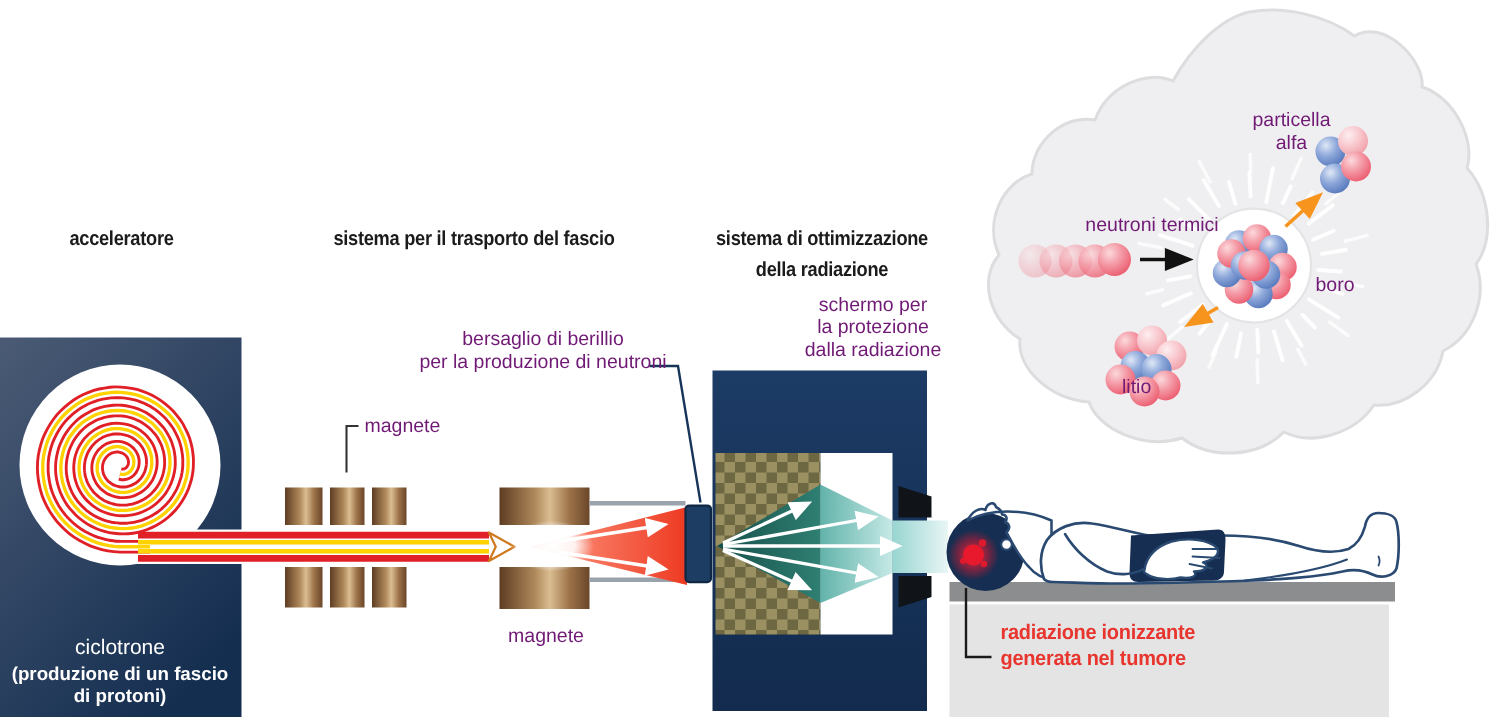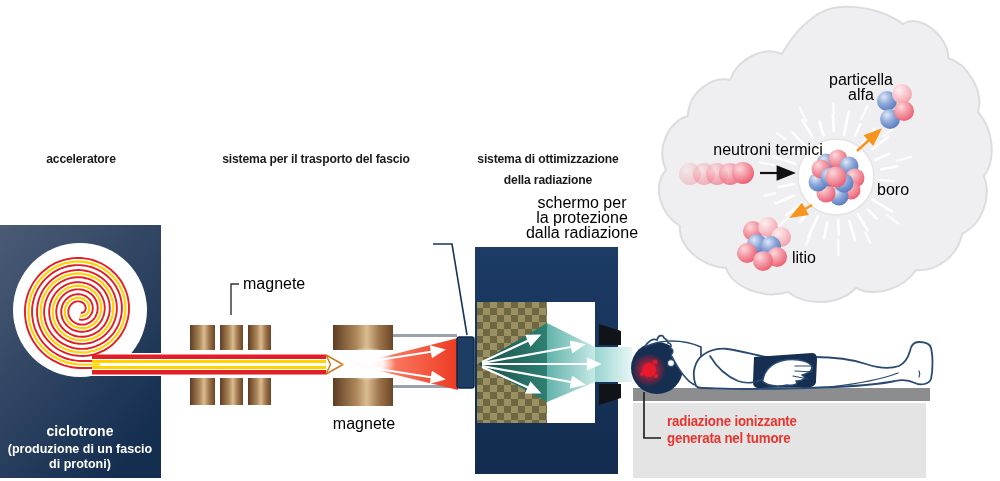--- a/index.html
+++ b/index.html
@@ -1,24 +1,24 @@
 <!DOCTYPE html>
 <html><head>
 <meta charset="utf-8">
 <style>
   html,body{margin:0;padding:0;background:#fff;}
   .stage{position:relative;width:1000px;height:481px;background:#ffffff;overflow:hidden;
          font-family:"Liberation Sans",sans-serif;}
   .stage svg.diagram{position:absolute;left:0;top:0;}
-  .lbl{position:absolute;font-size:16px;line-height:15px;color:#000000;white-space:pre-line;}
+  .lbl{position:absolute;font-size:13px;line-height:15px;color:#701a75;white-space:pre-line;}
   .ctr{transform:translateX(-50%);text-align:center;}
   .hdr{font-weight:700;font-size:13.5px;color:#1b1b1b;letter-spacing:-.2px;line-height:21px;}
   .hdr.ctr{transform:translateX(-50%) scaleX(.9);}
   .white{color:#fff;}
-  .cyctitle{font-weight:700;font-size:14px;}
+  .cyctitle{font-weight:400;font-size:14px;}
   .cycsub{font-size:12.5px;line-height:15px;font-weight:bold;}
   .redlbl{color:#e8352e;font-weight:700;font-size:14px;line-height:16.5px;
           transform:scaleX(.95);transform-origin:left top;letter-spacing:-.2px;}
 </style>
 </head>
 <body>
 
 <div class="stage">
 
 <svg class="diagram" width="1000" height="481" viewBox="0 0 1000 481">
@@ -293,29 +293,31 @@
 </svg>
 
 <div class="lbl hdr ctr" style="left:81px;top:148px;">acceleratore</div>
 <div class="lbl hdr ctr" style="left:316px;top:148px;">sistema per il trasporto del fascio</div>
 <div class="lbl hdr ctr" style="left:548px;top:148px;">sistema di ottimizzazione
 della radiazione</div>
 
 <div class="lbl ctr" style="left:547px;top:195px;margin-left:35px;">schermo per
 la protezione
 dalla radiazione</div>
+<div class="lbl ctr" style="left:362px;top:218px;">bersaglio di berillio
+per la produzione di neutroni</div>
 <div class="lbl" style="left:243px;top:276px;">magnete</div>
 <div class="lbl ctr" style="left:364px;top:416px;">magnete</div>
 
 <div class="lbl ctr white cyctitle" style="left:80px;top:424px;">ciclotrone</div>
 <div class="lbl ctr white cycsub" style="left:80px;top:442px;">(produzione di un fascio
 di protoni)</div>
 
 <div class="lbl redlbl" style="left:667px;top:413px;">radiazione ionizzante
 generata nel tumore</div>
 
 <div class="lbl ctr" style="left:732px;top:142px;margin-left:36px;">neutroni termici</div>
 <div class="lbl ctr" style="left:861px;top:72px;">particella
 alfa</div>
 <div class="lbl" style="left:877px;top:182px;">boro</div>
-<div class="lbl" style="left:792px;top:250px;text-align:center;">litio</div>
+<div class="lbl" style="left:748px;top:250px;text-align:center;">litio</div>
 
 </div>
 
 </body></html>

